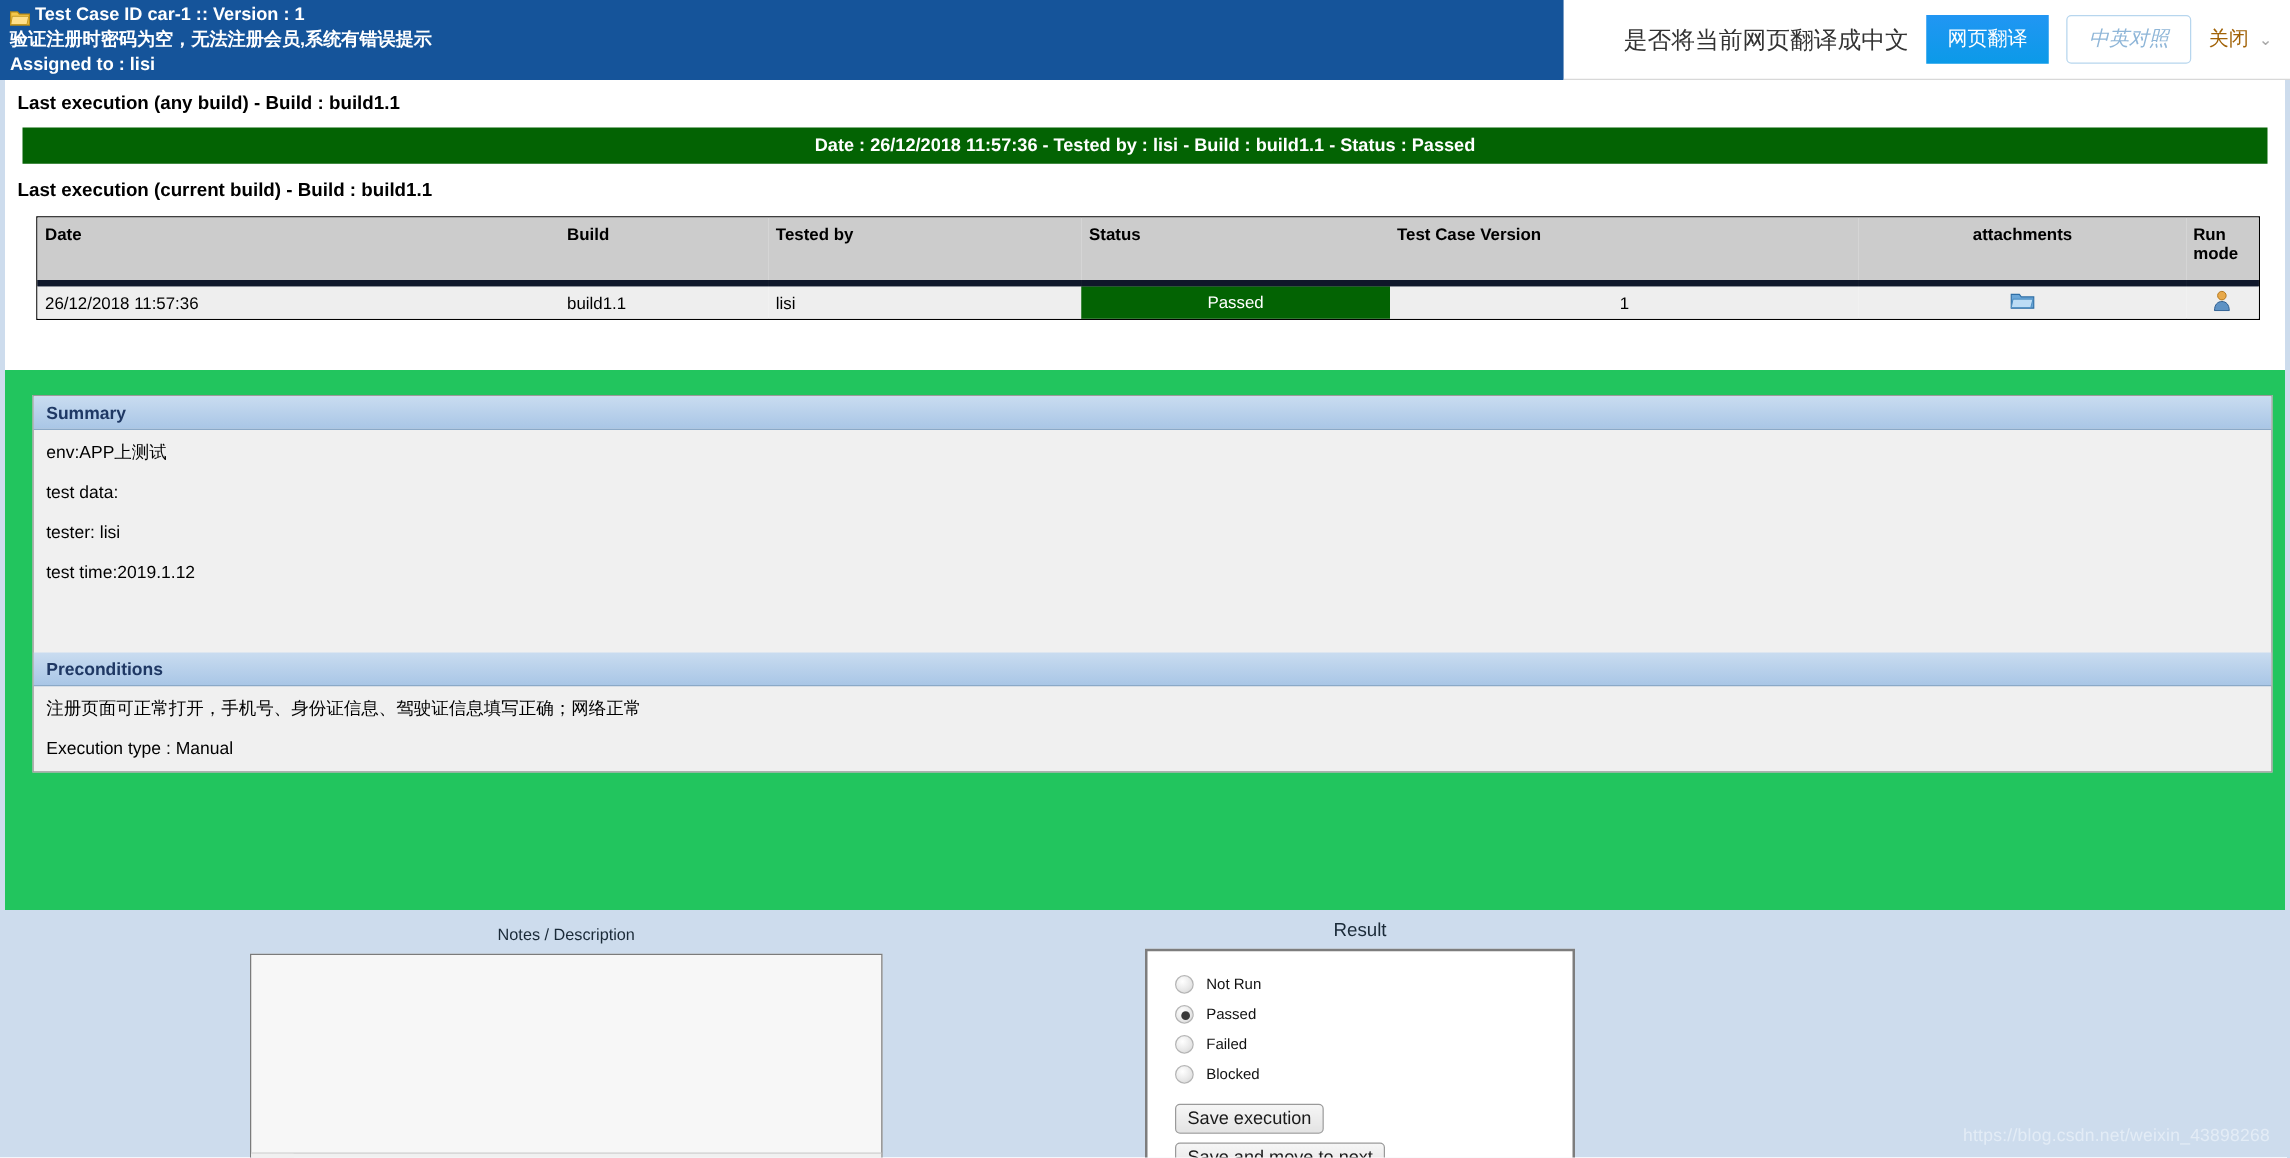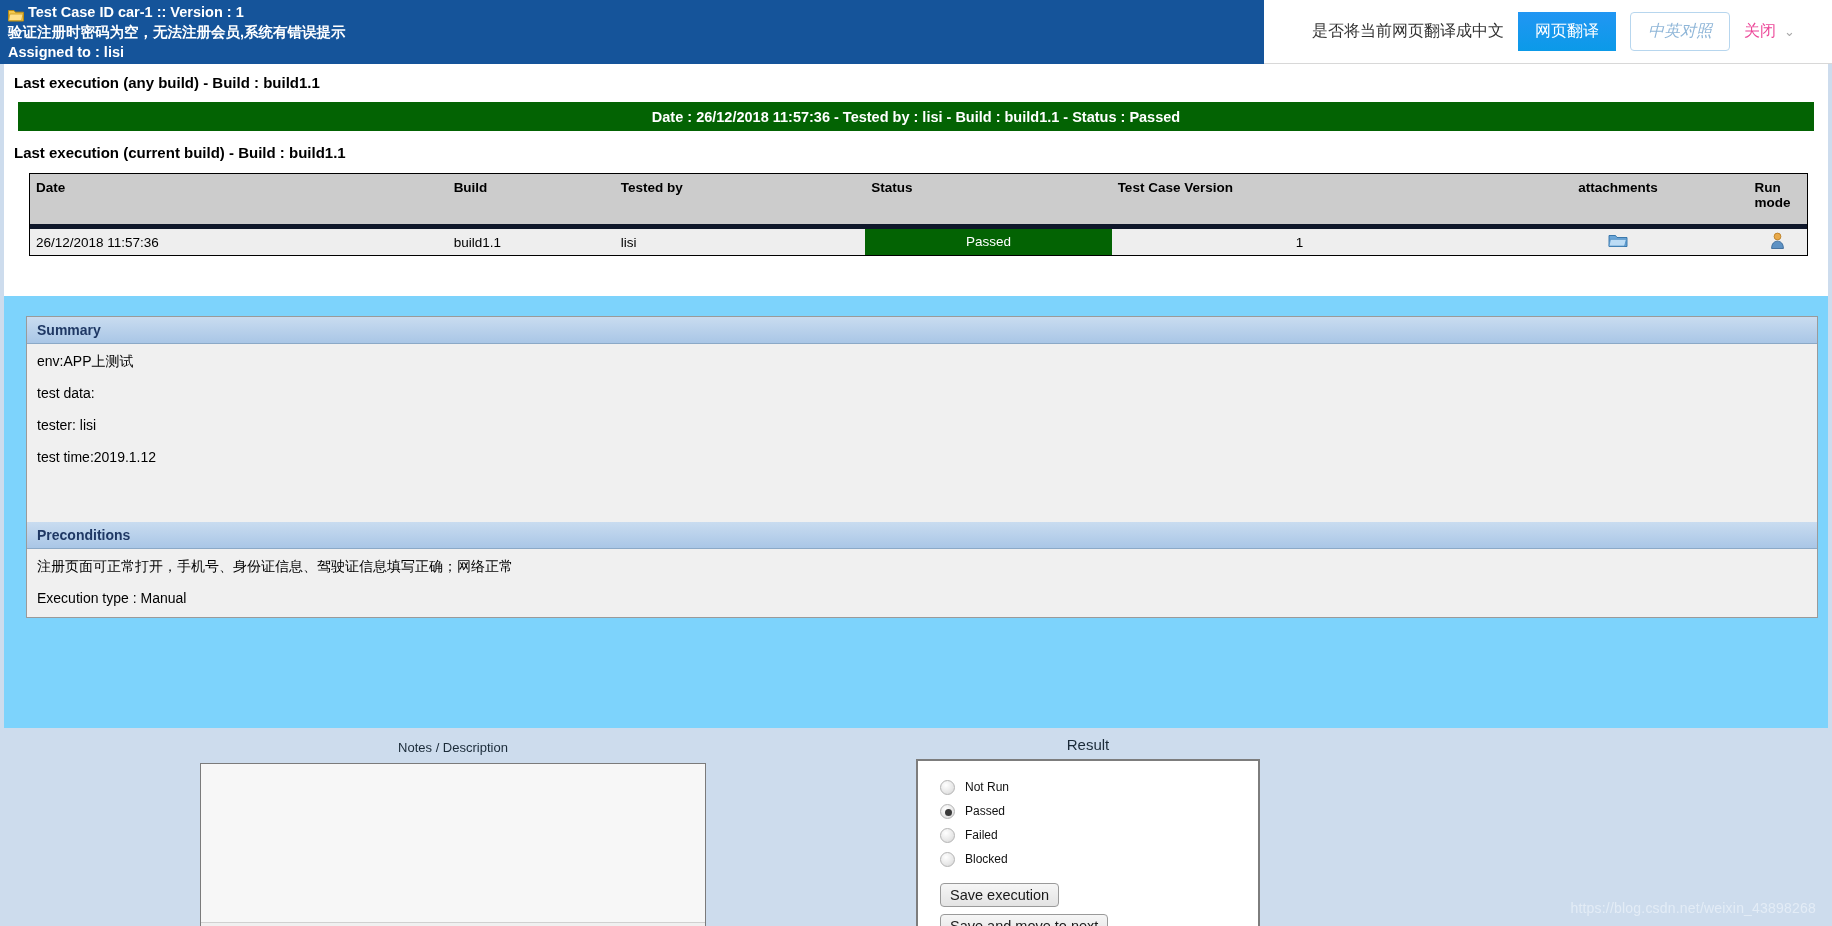--- a/index.html
+++ b/index.html
@@ -46,21 +46,21 @@
   .translate-bar {
     flex: 1;
     background: #ffffff;
     border-bottom: 1px solid #d8d8d8;
     display: flex;
     align-items: center;
     padding-right: 14px;
     gap: 14px;
   }
   .translate-prompt {
-    font-size: 16px;
+    font-size: 19px;
     color: #333333;
     margin-left: 48px;
     white-space: nowrap;
   }
   .btn-translate {
     background: linear-gradient(180deg,#2196f3,#0b9ae8);
     color: #ffffff;
     font-size: 16px;
     border: none;
     border-radius: 0;
@@ -73,21 +73,21 @@
     color: #8fb6d8;
     font-size: 16px;
     border: 1px solid #b7d6ee;
     border-radius: 4px;
     padding: 8px 17px;
     white-space: nowrap;
     cursor: pointer;
     font-style: italic;
   }
   .btn-close-text {
-    color: #ec4899;
+    color: #a16207;
     font-size: 16px;
     white-space: nowrap;
     cursor: pointer;
     text-align: center;
   }
   .chev {
     color: #a8a8a8;
     font-size: 13px;
     cursor: pointer;
     margin-left: -6px;
@@ -176,21 +176,21 @@
   .runmode-icon {
     display: inline-block;
     width: 15px; height: 17px;
     position: relative;
   }
 
   
   .detail-outer {
     position: absolute; left: 0; top: 296px;
     width: 1832px; height: 432px;
-    background: #7dd3fc;
+    background: #22c55e;
     border-left: 4px solid #cddced;
     border-right: 4px solid #cddced;
     padding: 20px 10px 0 22px;
   }
   .detail-card {
     background: #f0f0f0;
     border: 1px solid #9a9a9a;
     width: 1792px;
   }
   .section-head {

